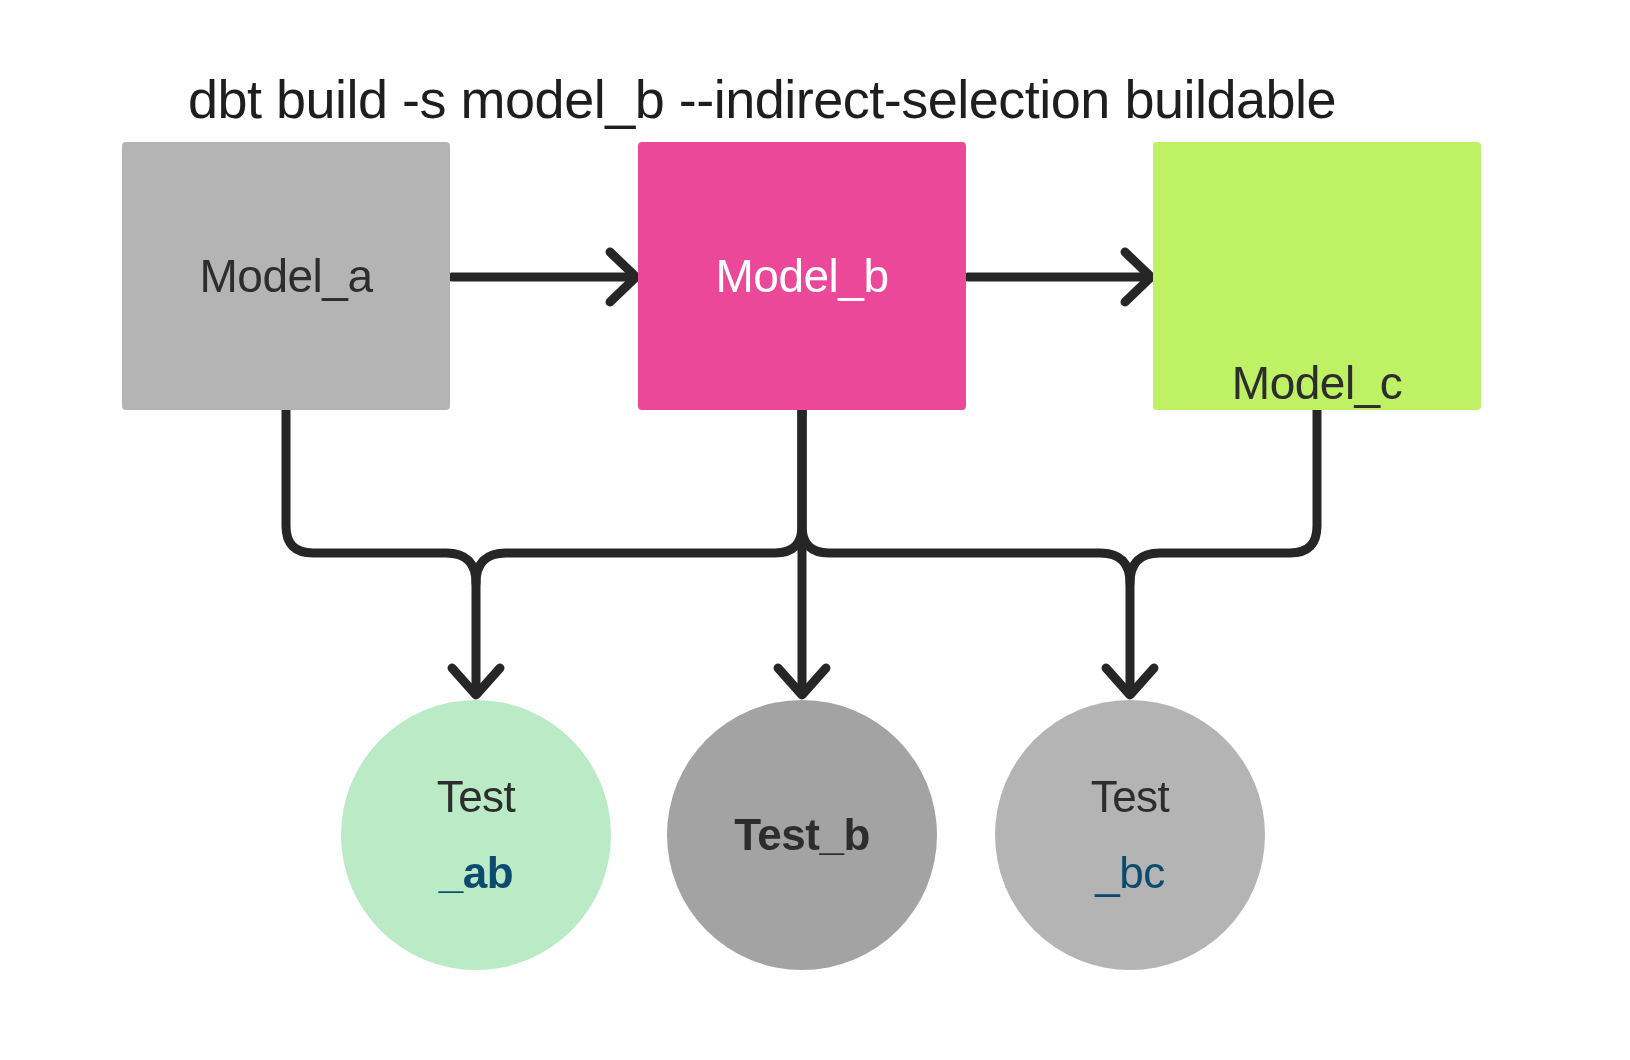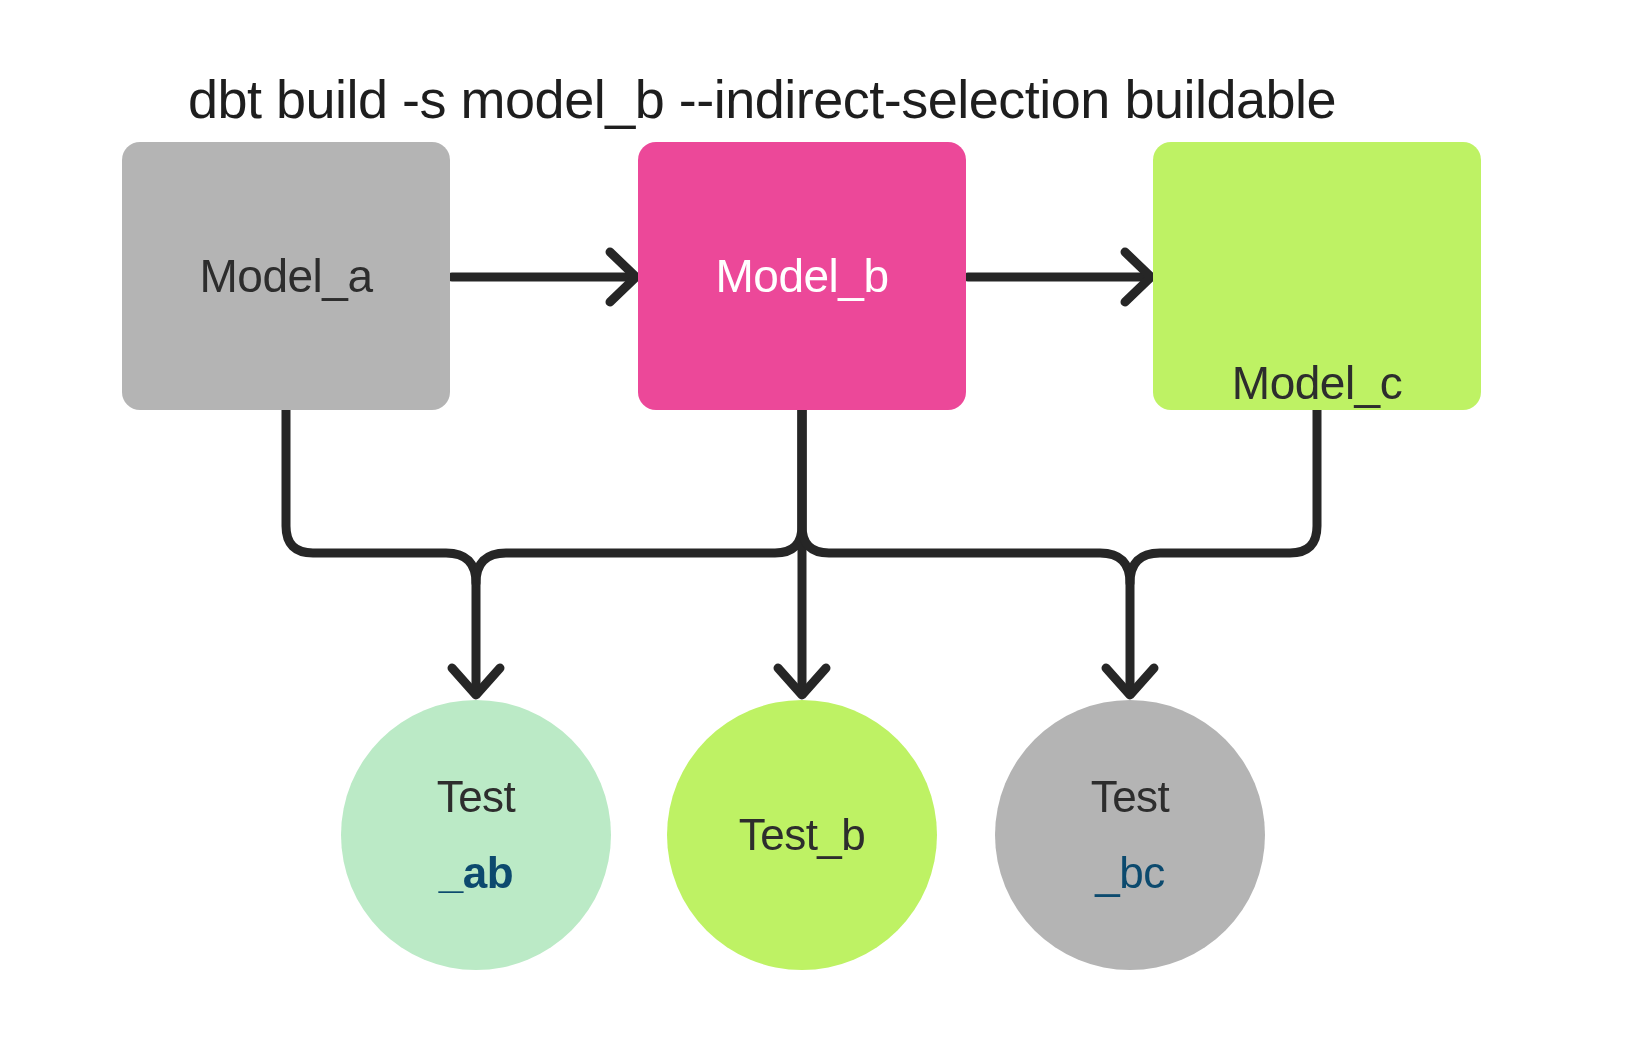--- a/index.html
+++ b/index.html
@@ -25,21 +25,21 @@
     letter-spacing: -0.5px;
     color: #1e1e1e;
     white-space: nowrap;
     margin-top: 36px;
   }
   .model-node {
     position: absolute;
     top: 142px;
     width: 328px;
     height: 268px;
-    border-radius: 18px;
+    border-radius: 4px;
     display: flex;
     align-items: center;
     justify-content: center;
     font-size: 46px;
     font-weight: 500;
     letter-spacing: -0.5px;
   }
   #model-a { left: 122px; }
   #model-b { left: 638px; }
   #model-c { left: 1153px; }
@@ -114,21 +114,21 @@
 
   <div class="model-node" id="model-c" style="background-color: #bef264; align-items: flex-end;">
     <span class="node-label-line" style="color: rgb(45, 45, 45);">Model_c</span>
   </div>
 
   <div class="test-node" id="test-ab" style="background-color: rgb(187, 234, 198);">
     <div class="node-label-line" style="color: rgb(45, 45, 45);">Test</div>
     <div class="node-label-line" style="color: #0c4a6e; font-weight: bold;">_ab</div>
   </div>
 
-  <div class="test-node" id="test-b" style="background-color: #bef264;">
+  <div class="test-node" id="test-b" style="background-color: #a3a3a3; font-weight: bold;">
     <div class="node-label-line" style="color: rgb(45, 45, 45);">Test_b</div>
 
   </div>
 
   <div class="test-node" id="test-bc" style="background-color: rgb(180, 180, 180);">
     <div class="node-label-line" style="color: rgb(45, 45, 45);">Test</div>
     <div class="node-label-line" style="color: #0c4a6e;">_bc</div>
   </div>
 
 </div>

